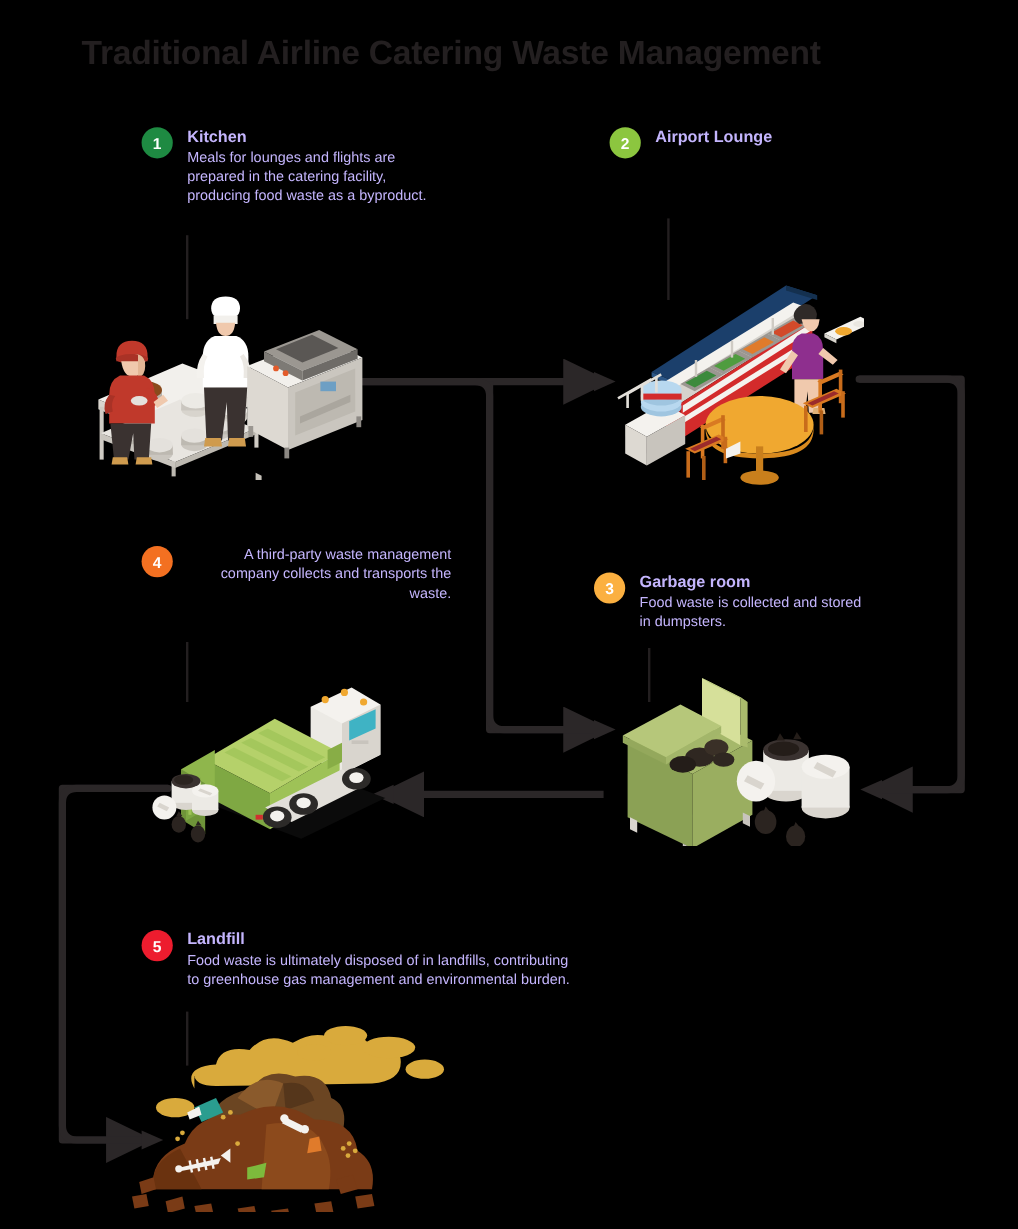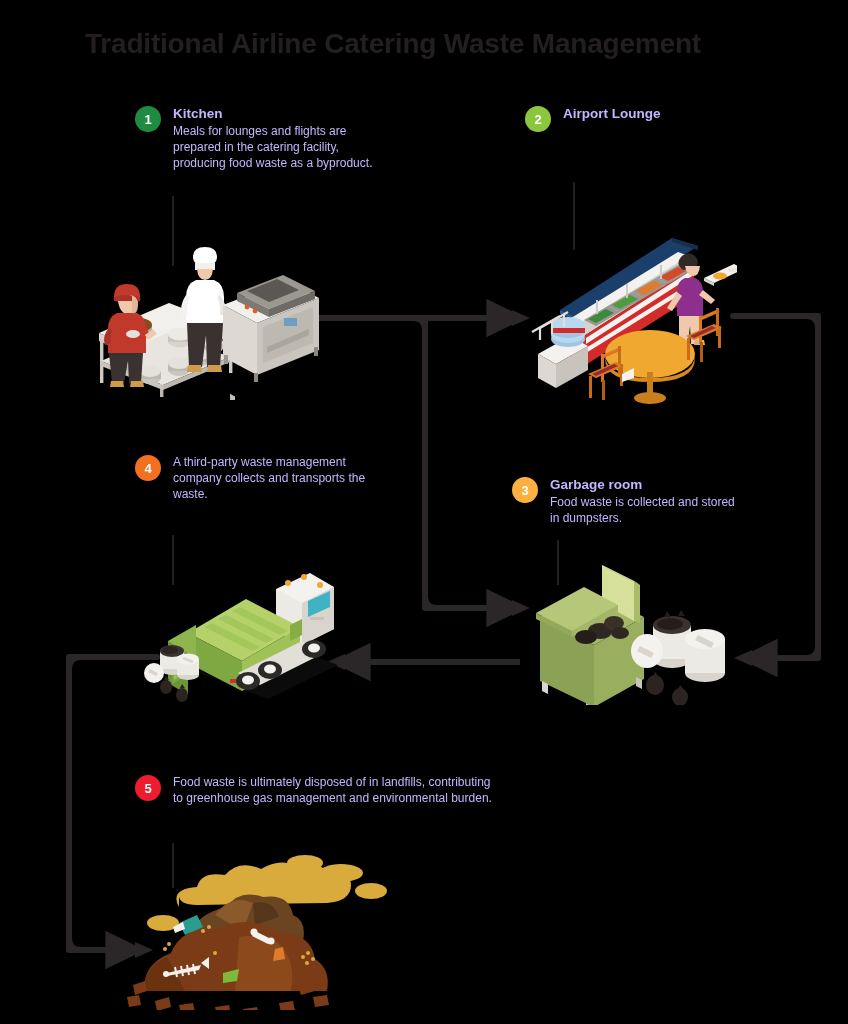--- a/index.html
+++ b/index.html
@@ -1,21 +1,21 @@
 <!DOCTYPE html>
 <html><head>
 <meta charset="utf-8">
 <style>
   html,body{margin:0;padding:0;background:#000;}
   body{
     width:848px;height:1024px;position:relative;overflow:hidden;
     font-family:"Liberation Sans","DejaVu Sans",sans-serif;
     background:#000;
   }
-  #stage{position:absolute;inset:0;width:708px;height:1024px;margin-left:17px;}
+  #stage{position:absolute;inset:0;width:708px;height:1024px;}
 
   
   .title{
     position:absolute;left:68px;top:28px;
     font-size:28px;font-weight:bold;letter-spacing:-0.2px;
     color:#231f20;white-space:nowrap;
   }
 
   
   .step{position:absolute;}
@@ -102,41 +102,42 @@
       <p class="hd">Airport Lounge</p>
     </div>
   </div>
   <div class="stem" style="left:556px;top:182px;height:68px;"></div>
 
   <div class="step" style="left:118px;top:455px;">
     <div class="badge" style="background: rgb(243, 112, 33);">
       <span>4</span>
     </div>
     <div class="txt">
-      <p class="bd" style="width:220px;">A third-party waste management company collects and transports the waste.</p>
+      <p class="bd" style="width:220px;text-align:right;">A third-party waste management company collects and transports the waste.</p>
     </div>
   </div>
   <div class="stem" style="left:155px;top:535px;height:50px;"></div>
 
   <div class="step" style="left:495px;top:477px;">
     <div class="badge" style="background: rgb(251, 176, 64);">
       <span>3</span>
     </div>
     <div class="txt">
       <p class="hd">Garbage room</p>
       <p class="bd" style="width:190px;">Food waste is collected and stored in dumpsters.</p>
     </div>
   </div>
   <div class="stem" style="left:540px;top:540px;height:45px;"></div>
 
   <div class="step" style="left:118px;top:775px;">
     <div class="badge" style="background: rgb(237, 28, 46);">
       <span>5</span>
     </div>
     <div class="txt">
+      <p class="hd">Landfill</p>
       <p class="bd" style="width:330px;">Food waste is ultimately disposed of in landfills, contributing to greenhouse gas management and environmental burden.</p>
     </div>
   </div>
   <div class="stem" style="left:155px;top:843px;height:45px;"></div>
 
   <svg class="scene" style="left:70px;top:235px;" width="240" height="165" viewBox="0 0 240 165">
 
     <g>
       <polygon points="12,98 82,68 145,92 75,124" fill="#f2f0ec"></polygon>
       <polygon points="12,98 12,106 75,132 75,124" fill="#d9d5ce"></polygon>

